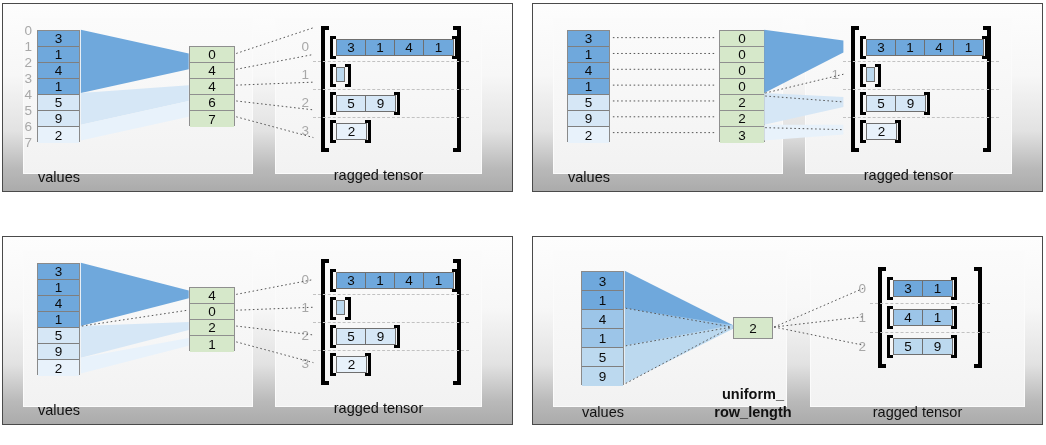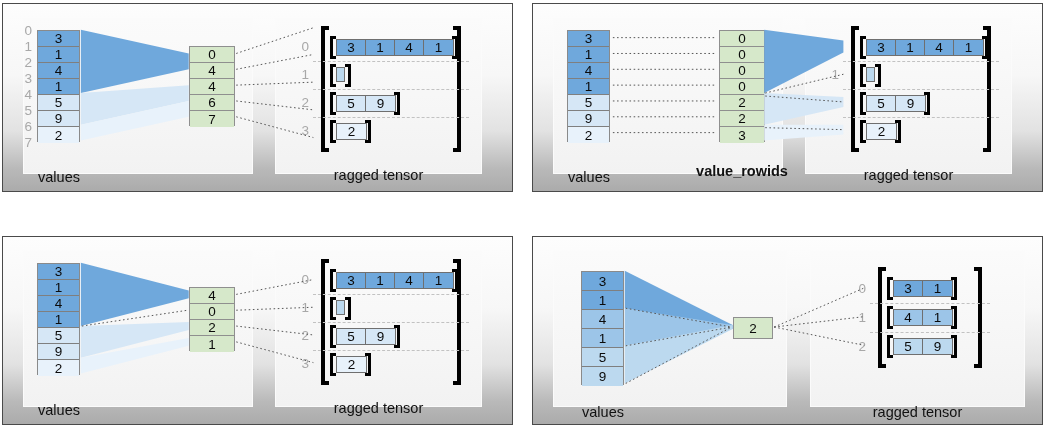--- a/index.html
+++ b/index.html
@@ -225,21 +225,20 @@
       <div class="caption" style="left: 8px; top: 166px; width: 96px;">values</div>
       <div class="greencol" style="left: 186px; top: 26px; width: 46px; height: 112px;">
         <div class="gcell" style="height: 16px;">0</div>
         <div class="gcell" style="height: 16px;">0</div>
         <div class="gcell" style="height: 16px;">0</div>
         <div class="gcell" style="height: 16px;">0</div>
         <div class="gcell" style="height: 16px;">2</div>
         <div class="gcell" style="height: 16px;">2</div>
         <div class="gcell" style="height: 16px;">3</div>
       </div>
-      <div class="caption bold" style="left: 136px; top: 160px; width: 146px;">value_rowids</div>
       <div class="rt-outer-l" style="left: 318px; top: 22px; height: 126px;"></div>
       <div class="rt-outer-r" style="left: 450px; top: 22px; height: 126px;"></div>
       <div class="rtidx" style="left: 292px; top: 36px;">0</div>
       <div class="rtbrkL" style="left: 327px; top: 31.5px; height: 23px;"></div>
       <div class="rtbrkR" style="left: 449px; top: 31.5px; height: 23px;"></div>
       <div class="rtcells" style="left: 333px; top: 34.5px; height: 17px;">
         <div class="rtcell" style="width: 29px; height: 15px; background: rgb(111, 168, 220);">3</div>
         <div class="rtcell" style="width: 29px; height: 15px; background: rgb(111, 168, 220);">1</div>
         <div class="rtcell" style="width: 29px; height: 15px; background: rgb(111, 168, 220);">4</div>
         <div class="rtcell" style="width: 29px; height: 15px; background: rgb(111, 168, 220);">1</div>
@@ -349,20 +348,22 @@
       <div class="valcol" style="left: 48px; top: 34px; width: 43px; height: 114px;">
         <div class="vcell" style="height: 19px; background: rgb(111, 168, 220);">3</div>
         <div class="vcell" style="height: 19px; background: rgb(111, 168, 220);">1</div>
         <div class="vcell" style="height: 19px; background: rgb(156, 197, 232);">4</div>
         <div class="vcell" style="height: 19px; background: rgb(156, 197, 232);">1</div>
         <div class="vcell" style="height: 19px; background: rgb(188, 217, 239);">5</div>
         <div class="vcell" style="height: 19px; background: rgb(188, 217, 239);">9</div>
       </div>
       <div class="caption" style="left: 22px; top: 168px; width: 96px;">values</div>
       <div class="greenbox" style="left: 200px; top: 80px; width: 40px; height: 22px;">2</div>
+      <div class="caption bold" style="left: 140px; top: 150px; width: 160px;">uniform_</div>
+      <div class="caption bold" style="left: 140px; top: 168px; width: 160px;">row_length</div>
       <div class="rt-outer-l" style="left: 345px; top: 30px; height: 101px;"></div>
       <div class="rt-outer-r" style="left: 441px; top: 30px; height: 101px;"></div>
       <div class="rtidx" style="left: 319px; top: 44.5px;">0</div>
       <div class="rtbrkL" style="left: 354px; top: 40px; height: 23px;"></div>
       <div class="rtbrkR" style="left: 418px; top: 40px; height: 23px;"></div>
       <div class="rtcells" style="left: 360px; top: 43px; height: 17px;">
         <div class="rtcell" style="width: 29px; height: 15px; background: rgb(111, 168, 220);">3</div>
         <div class="rtcell" style="width: 29px; height: 15px; background: rgb(111, 168, 220);">1</div>
       </div>
       <div class="rtsep" style="left: 337px; top: 66px; width: 120px;"></div>

